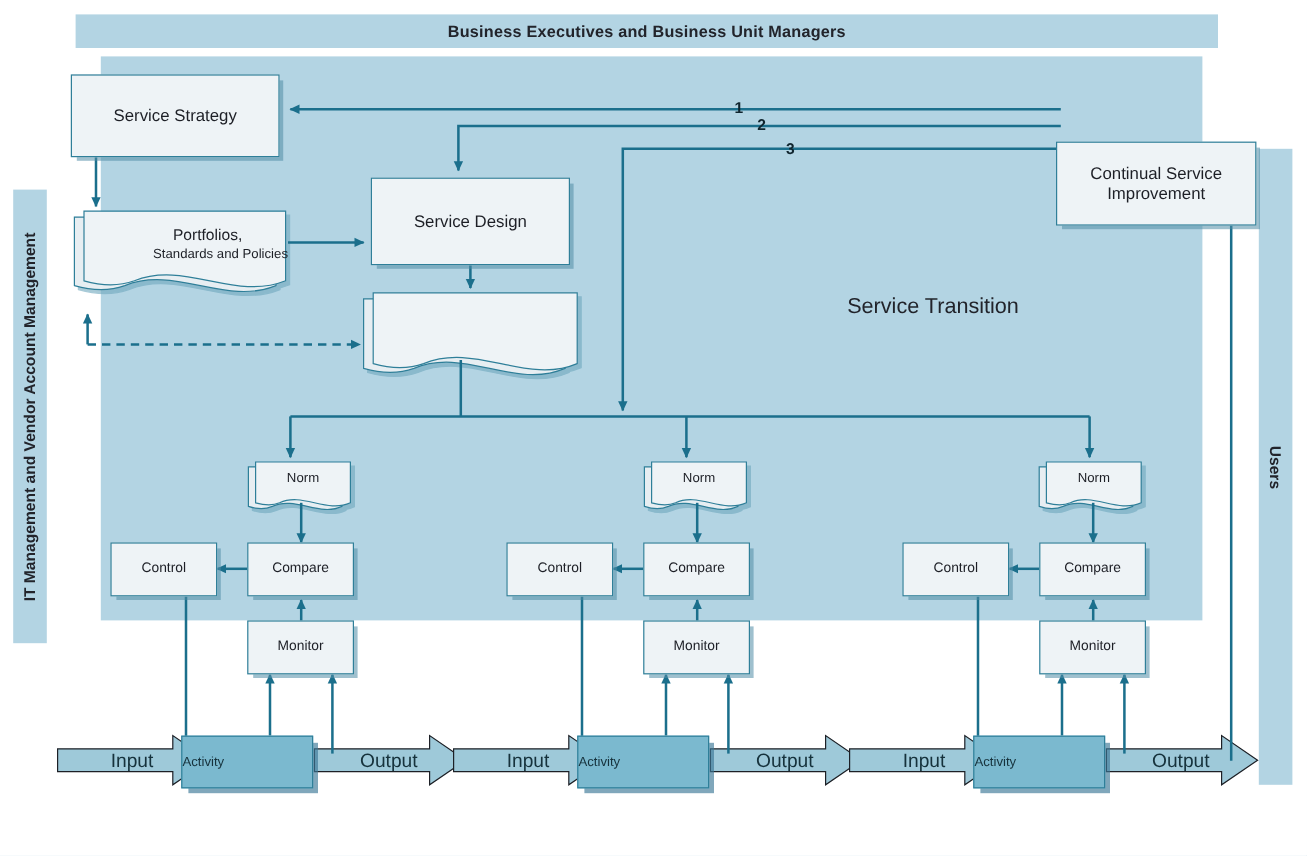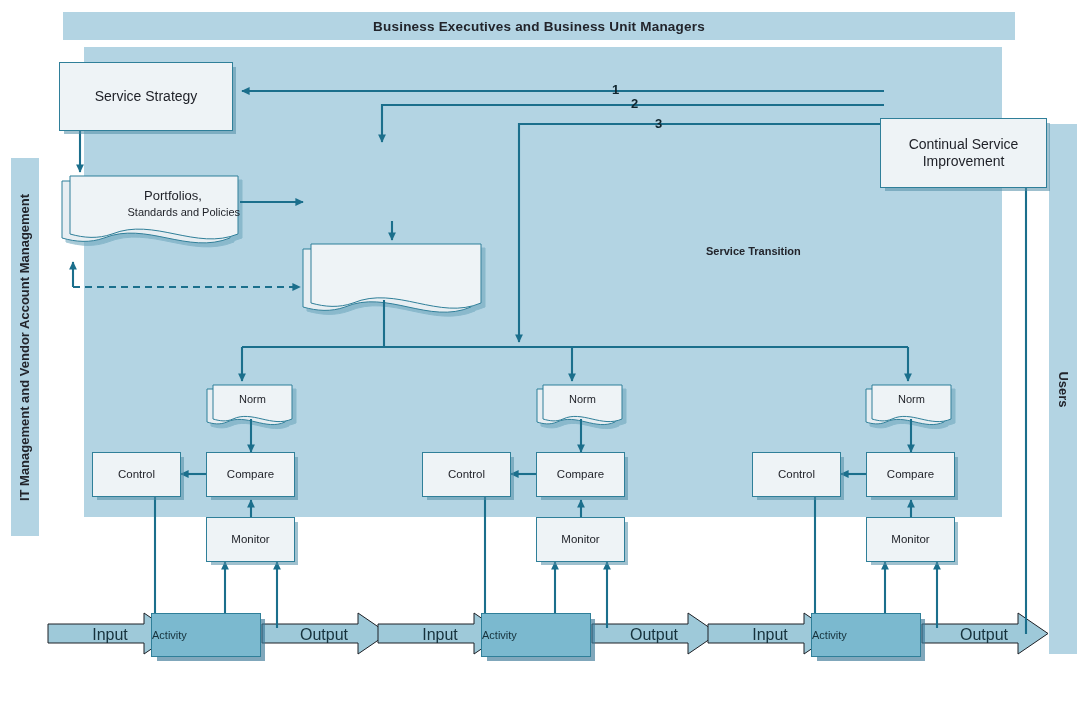--- a/index.html
+++ b/index.html
@@ -9,21 +9,21 @@
 
   .band{position:absolute;background:#b3d4e3;display:flex;align-items:center;justify-content:center;}
   .band-txt{font-weight:bold;font-size:13.5px;color:#22242b;letter-spacing:.2px;white-space:nowrap;}
 
   .vband{position:absolute;background:#b3d4e3;display:flex;align-items:center;justify-content:center;}
   .vband .vtxt{font-weight:bold;font-size:13px;color:#22242b;white-space:nowrap;}
   .rot-up .vtxt{transform:rotate(-90deg);}
   .rot-down .vtxt{transform:rotate(90deg);}
 
   .panel{position:absolute;background:#b3d4e3;}
-  .panel-label{position:absolute;font-weight:bold;font-size:11px;color:#22242b;white-space:nowrap;}
+  .panel-label{position:absolute;font-weight:normal;font-size:18px;color:#22242b;white-space:nowrap;}
 
   
   .bx{position:absolute;background:#eef3f6;border:1px solid #2f7f99;
       box-shadow:4px 4px 0 -1px rgba(80,140,165,.55);
       display:flex;align-items:center;justify-content:center;text-align:center;
       color:#1d1f26;box-sizing:border-box;}
   .bx span{display:block;line-height:1.18;padding:0 4px;}
 
   
   .doc{position:absolute;}
@@ -175,20 +175,23 @@
       <path d="M937,628 V562" marker-end="url(#ah)"></path>
 
       <path d="M1026,634 V146" marker-end="url(#ah)"></path>
     </g>
   </svg>
 
   <div class="bx" style="left:59px;top:62px;width:174px;height:69px;font-size:14px;">
     <span>Service Strategy</span>
   </div>
 
+  <div class="bx" style="left:309px;top:148px;width:166px;height:73px;font-size:14px;">
+    <span>Service Design</span>
+  </div>
 
   <div class="bx" style="left:880px;top:76px;width:167px;height:70px;font-size:14px;flex-direction:column;margin-top:42px;">
     <span>Continual Service</span>
     <span>Improvement</span>
   </div>
 
   <div class="doc" style="left:70px;top:176px;width:170px;height:40px;">
     <div class="doctxt" style="top:12px;font-size:13px;padding-left:36px;">Portfolios,</div>
     <div class="doctxt" style="top:30px;font-size:11px;text-align:right;">Standards and Policies</div>
   </div>

